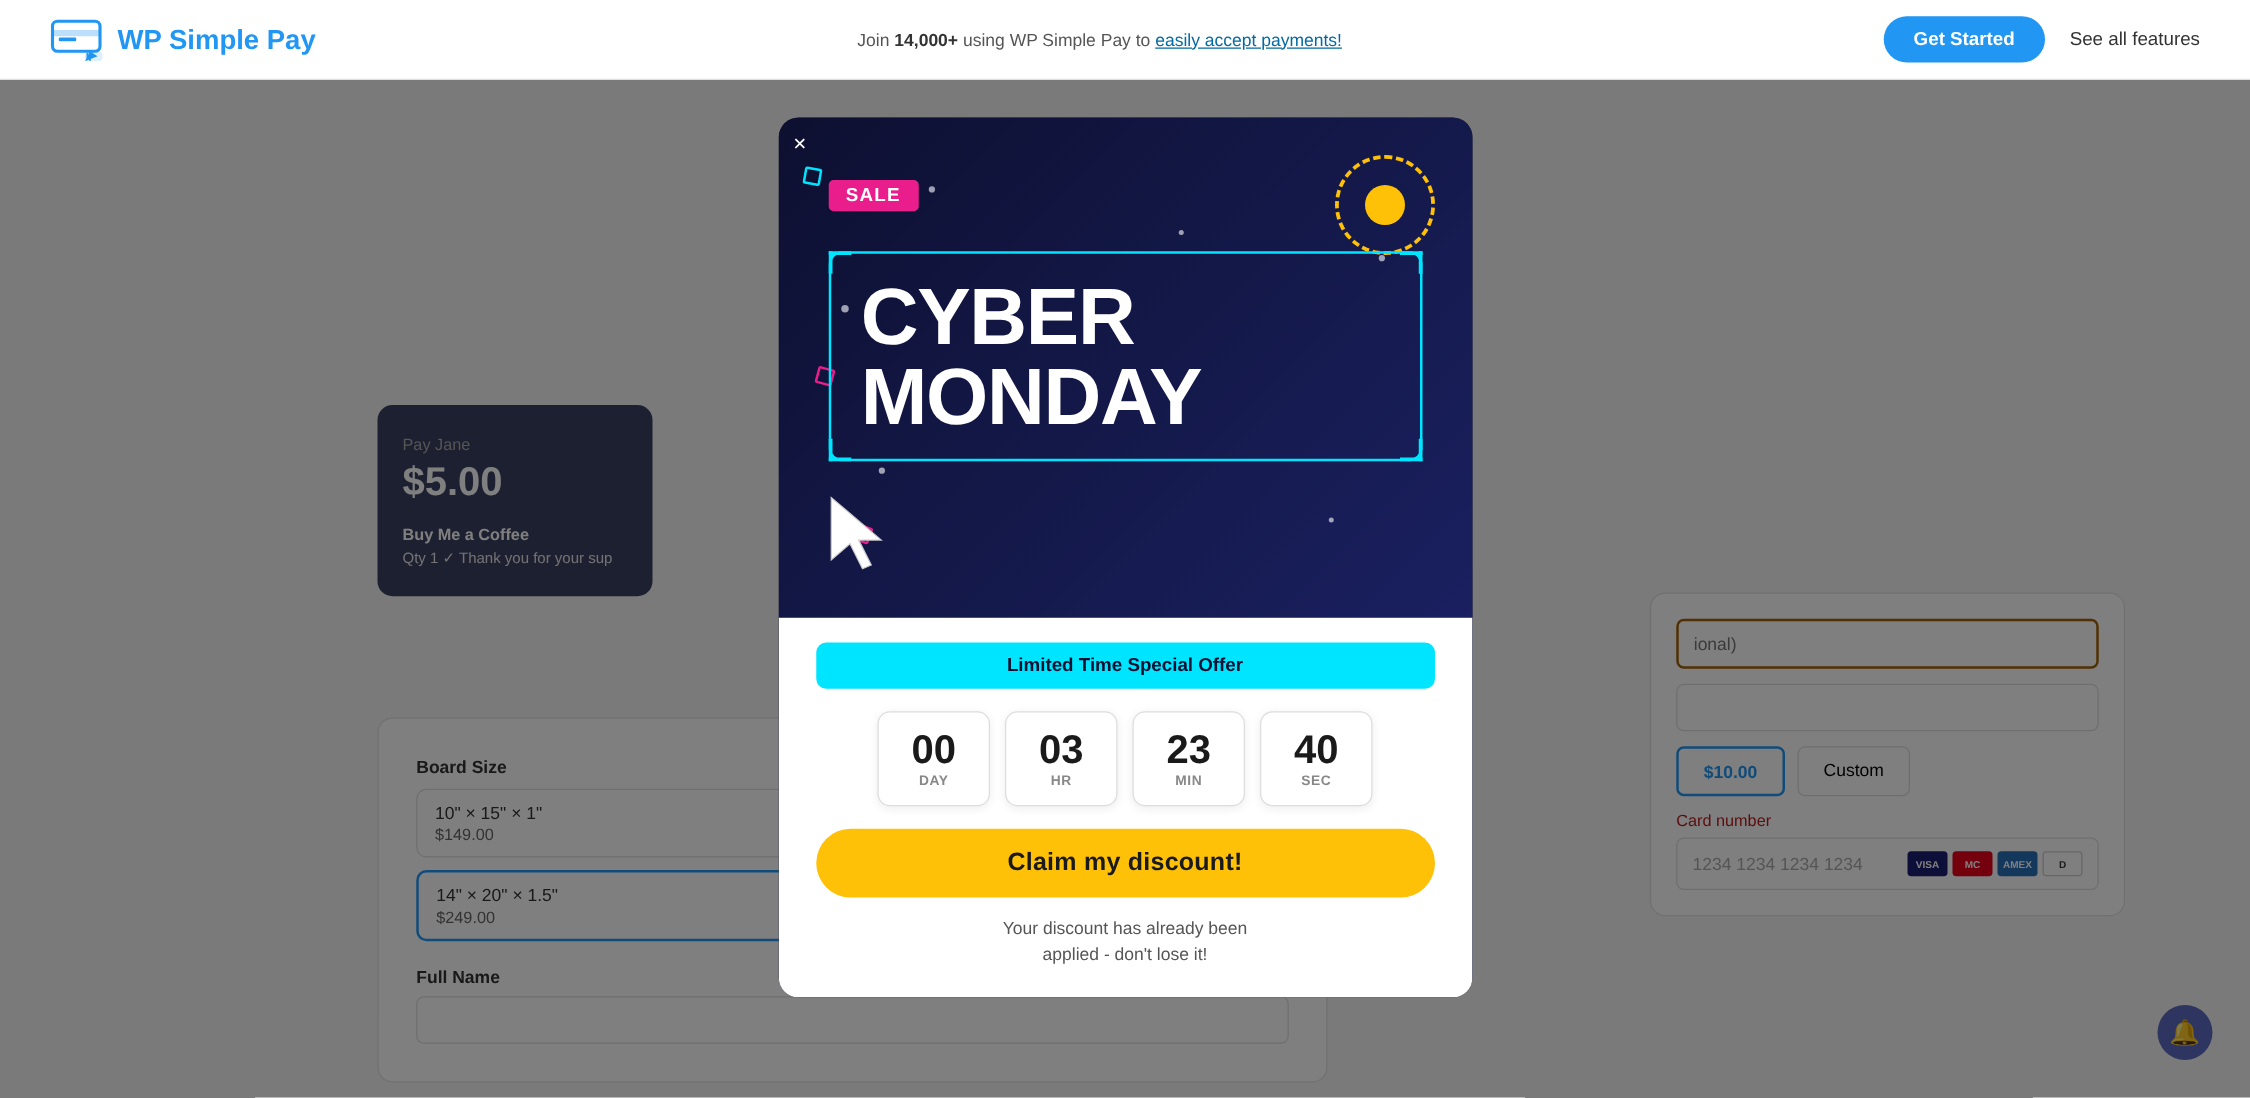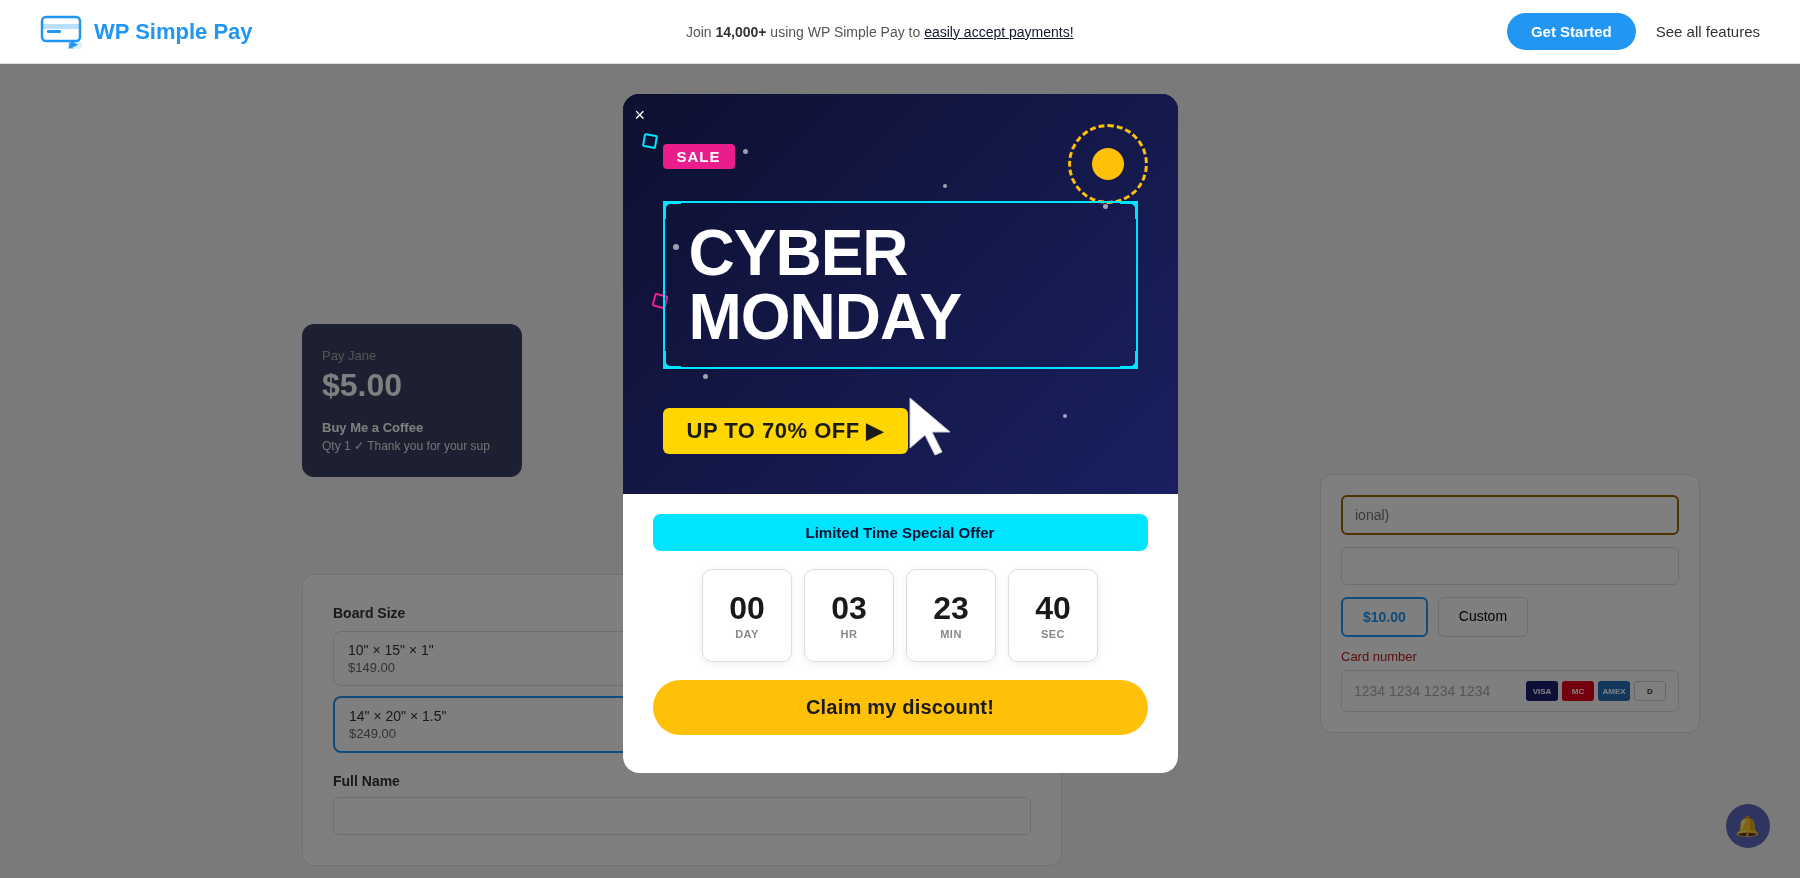--- a/index.html
+++ b/index.html
@@ -14,21 +14,21 @@
       align-items: center;
       justify-content: space-between;
       padding: 0 40px;
       position: relative;
       z-index: 1;
     }
     .header-logo { display: flex; align-items: center; gap: 10px; }
     .logo-icon { width: 44px; height: 34px; }
     .logo-text { font-size: 22px; font-weight: 700; color: #2196f3; }
     .header-center { font-size: 14px; color: #555; }
-    .header-center a { color: #0f172a; text-decoration: underline; }
+    .header-center a { color: #0369a1; text-decoration: underline; }
     .header-center strong { color: #333; font-weight: 700; }
     .header-right { display: flex; align-items: center; gap: 20px; }
     .btn-get-started {
       background: #2196f3;
       color: #fff;
       border: none;
       border-radius: 25px;
       padding: 10px 24px;
       font-size: 15px;
       font-weight: 600;
@@ -306,21 +306,21 @@
       display: flex;
       gap: 12px;
       justify-content: center;
       margin-bottom: 18px;
     }
     .countdown-unit {
       background: #fff;
       border: 1.5px solid #ddd;
       border-radius: 10px;
       width: 90px;
-      height: 93px;
+      height: 76px;
       display: flex;
       flex-direction: column;
       align-items: center;
       justify-content: center;
       box-shadow: 0 2px 8px rgba(0,0,0,0.07);
     }
     .countdown-number {
       font-size: 32px;
       font-weight: 700;
       color: #1a1a1a;
@@ -493,21 +493,20 @@
             <div class="bracket bracket-tl"></div>
             <div class="bracket bracket-tr"></div>
             <div class="bracket bracket-bl"></div>
             <div class="bracket bracket-br"></div>
             <div class="cyber-monday">CYBER</div>
             <div class="cyber-monday">MONDAY</div>
           </div>
 
           
           <div style="display:flex; align-items:center; gap:0; margin-top:14px;">
-            <div class="discount-band">UP TO 70% OFF ▶</div>
 
             <svg width="70" height="70" viewBox="0 0 70 70" style="margin-left:-8px; margin-top:10px;">
               <polygon points="10,5 10,55 25,42 35,62 42,59 32,39 50,39" fill="white" stroke="#ccc" stroke-width="1"></polygon>
             </svg>
           </div>
         </div>
       </div>
 
       <div class="modal-bottom">
         <div class="limited-offer-banner">Limited Time Special Offer</div>
@@ -529,17 +528,21 @@
           <div class="countdown-unit">
             <span class="countdown-number">40</span>
             <span class="countdown-label">SEC</span>
           </div>
         </div>
 
         
         <button class="claim-btn">Claim my discount!</button>
 
         
+        <div class="discount-applied">
+          <span>Your discount has already been</span><br>
+          <span>applied - don't lose it!</span>
+        </div>
       </div>
     </div>
   </div>
 
 </div>
 
 </body></html>

